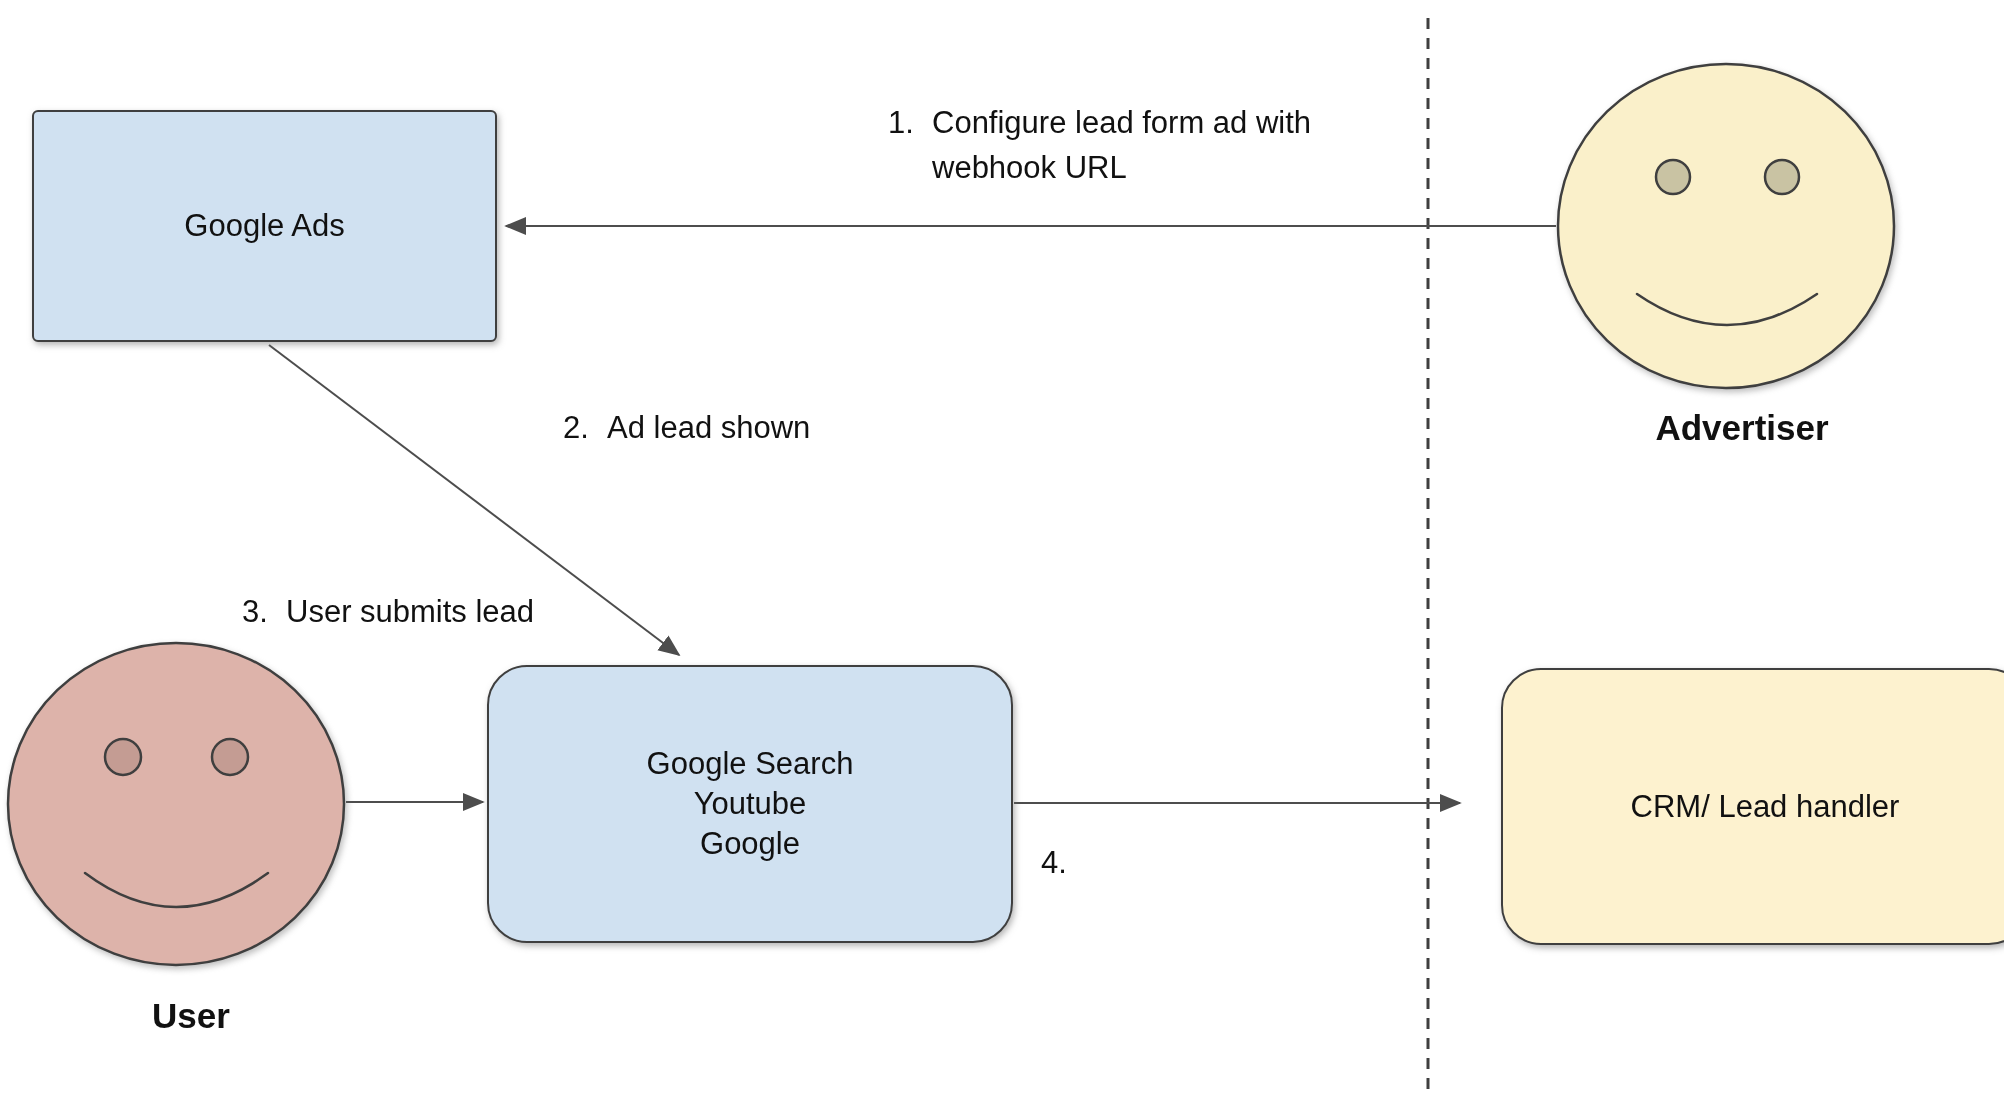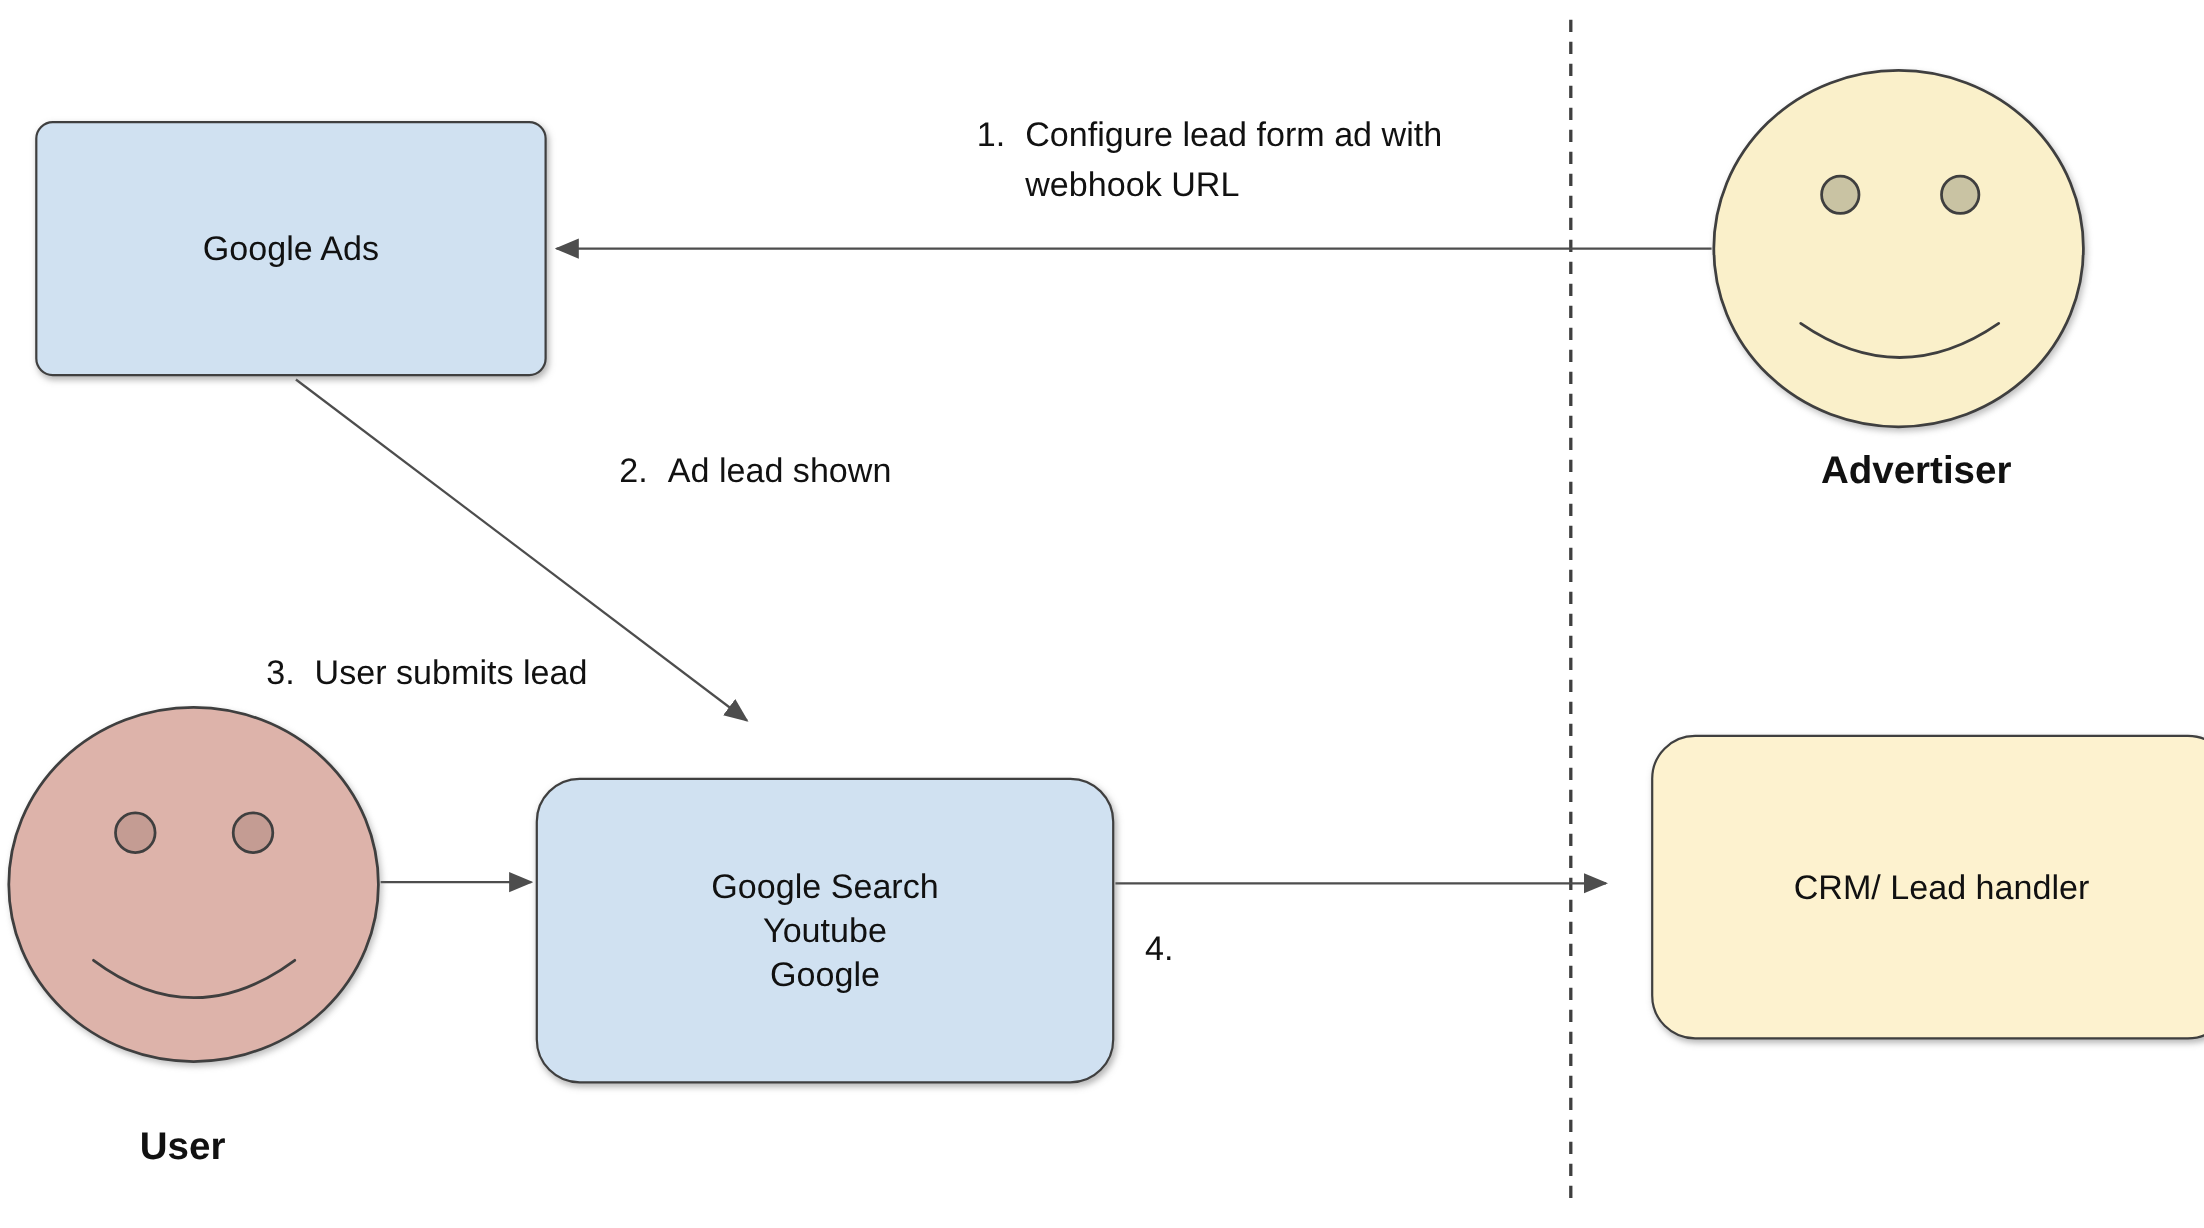--- a/index.html
+++ b/index.html
@@ -36,31 +36,31 @@
   .node{
     position:absolute;
     display:flex;align-items:center;justify-content:center;
     border:2px solid var(--outline,#3f3f3f);
     box-shadow:2px 3px 6px rgba(110,110,110,0.5);
     font-size:31px;line-height:40px;text-align:center;
     box-sizing:border-box;
   }
   .node-blue{background:var(--node-blue-fill,#d0e1f1);}
   .node-yellow{background:var(--node-yellow-fill,#fdf2cf);margin-left:37px;}
-  #node-google-ads{left:32px;top:110px;width:465px;height:232px;border-radius:16px;}
-  #node-platforms{left:487px;top:665px;width:526px;height:278px;border-radius:40px;margin-top:42px;}
+  #node-google-ads{left:32px;top:110px;width:465px;height:232px;border-radius:6px;}
+  #node-platforms{left:487px;top:665px;width:526px;height:278px;border-radius:40px;}
   #node-crm{left:1464px;top:668px;width:528px;height:277px;border-radius:40px;}
   .node-lines span{display:block;}
 
   .actor-label{
     position:absolute;width:300px;text-align:center;
     font-weight:bold;font-size:35px;line-height:1;
   }
   #label-advertiser{left:1592px;top:410px;text-align:center;}
-  #label-user{left:16px;top:998px;margin-top:27px;}
+  #label-user{left:41px;top:998px;}
 
   .step-label{
     position:absolute;display:flex;
     font-size:31px;line-height:45px;white-space:nowrap;
   }
   .step-num{width:44px;flex:0 0 44px;}
   .step-line{display:block;}
   #step1{left:888px;top:100px;}
   #step2{left:563px;top:405px;}
   #step3{left:242px;top:589px;}

